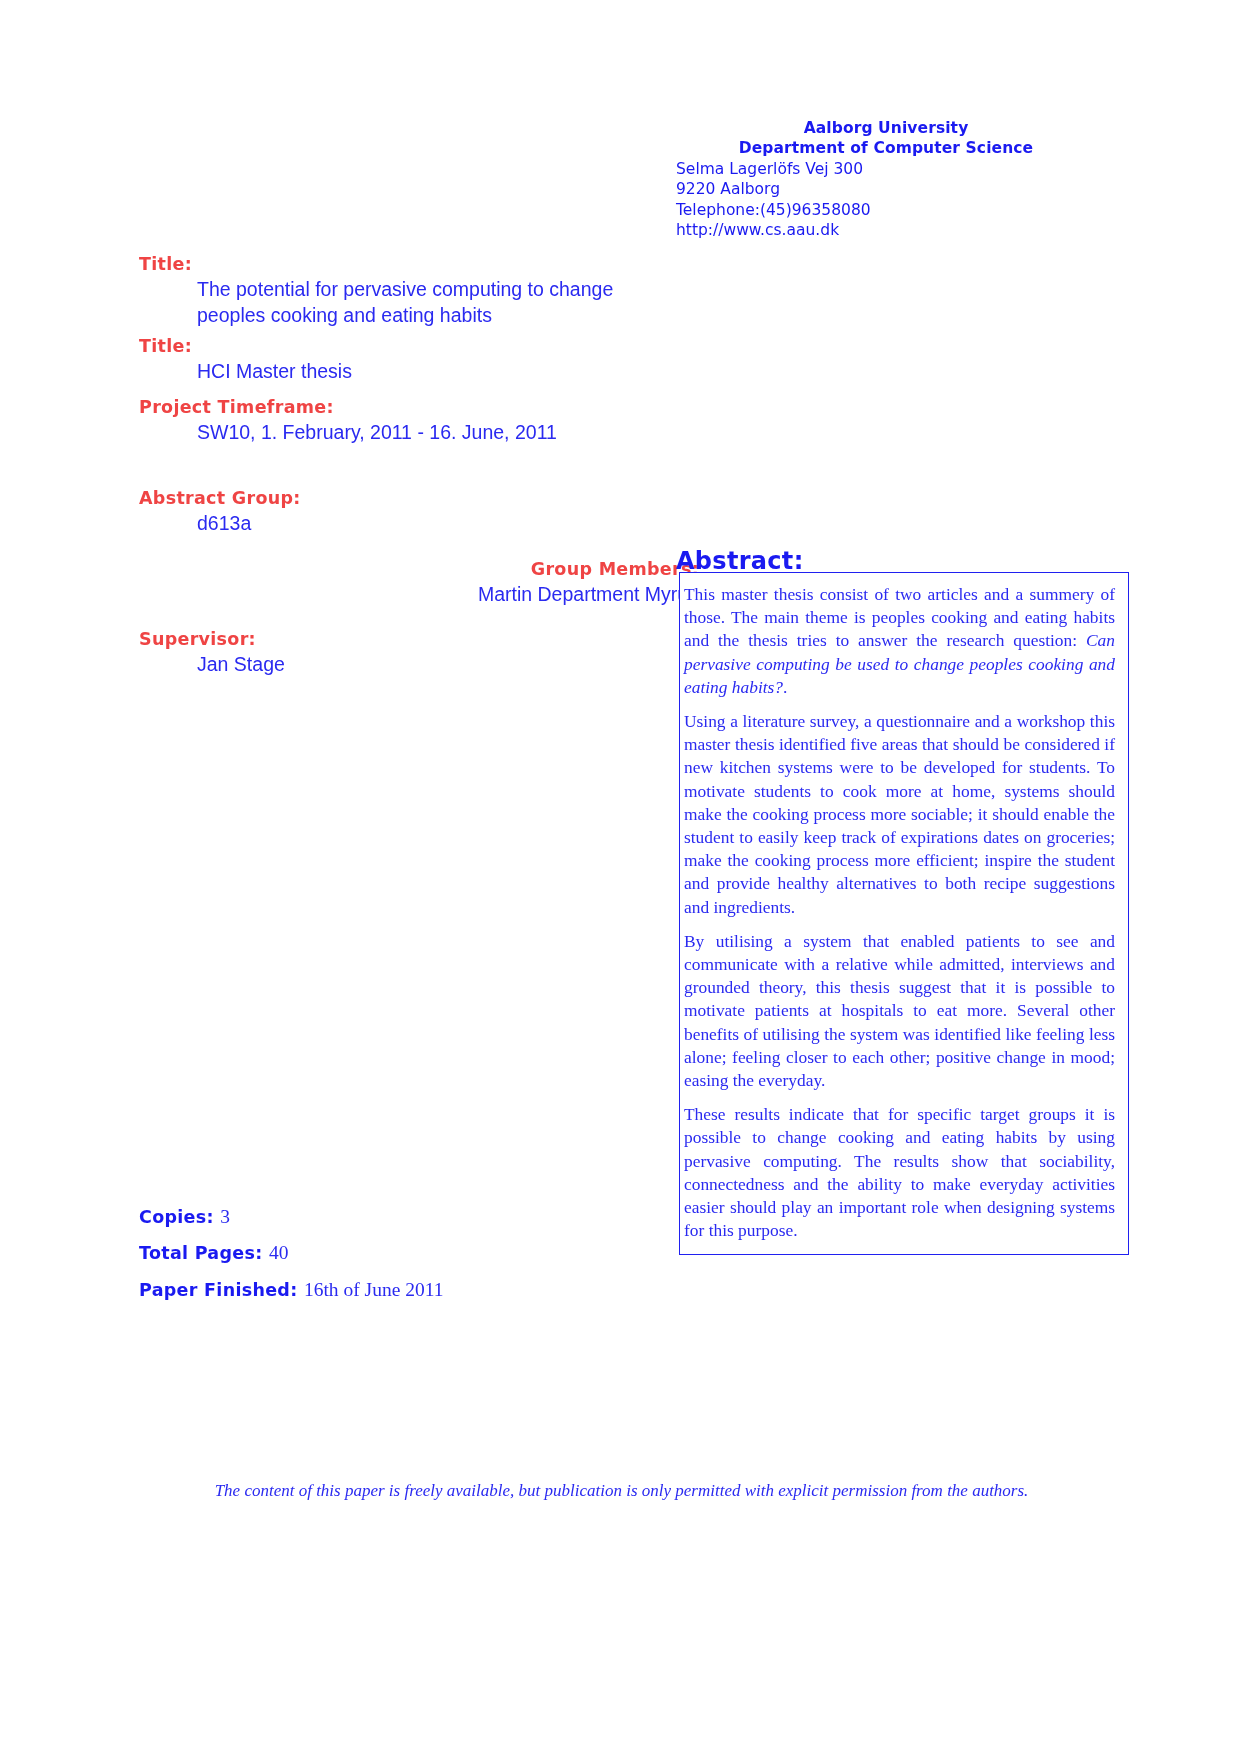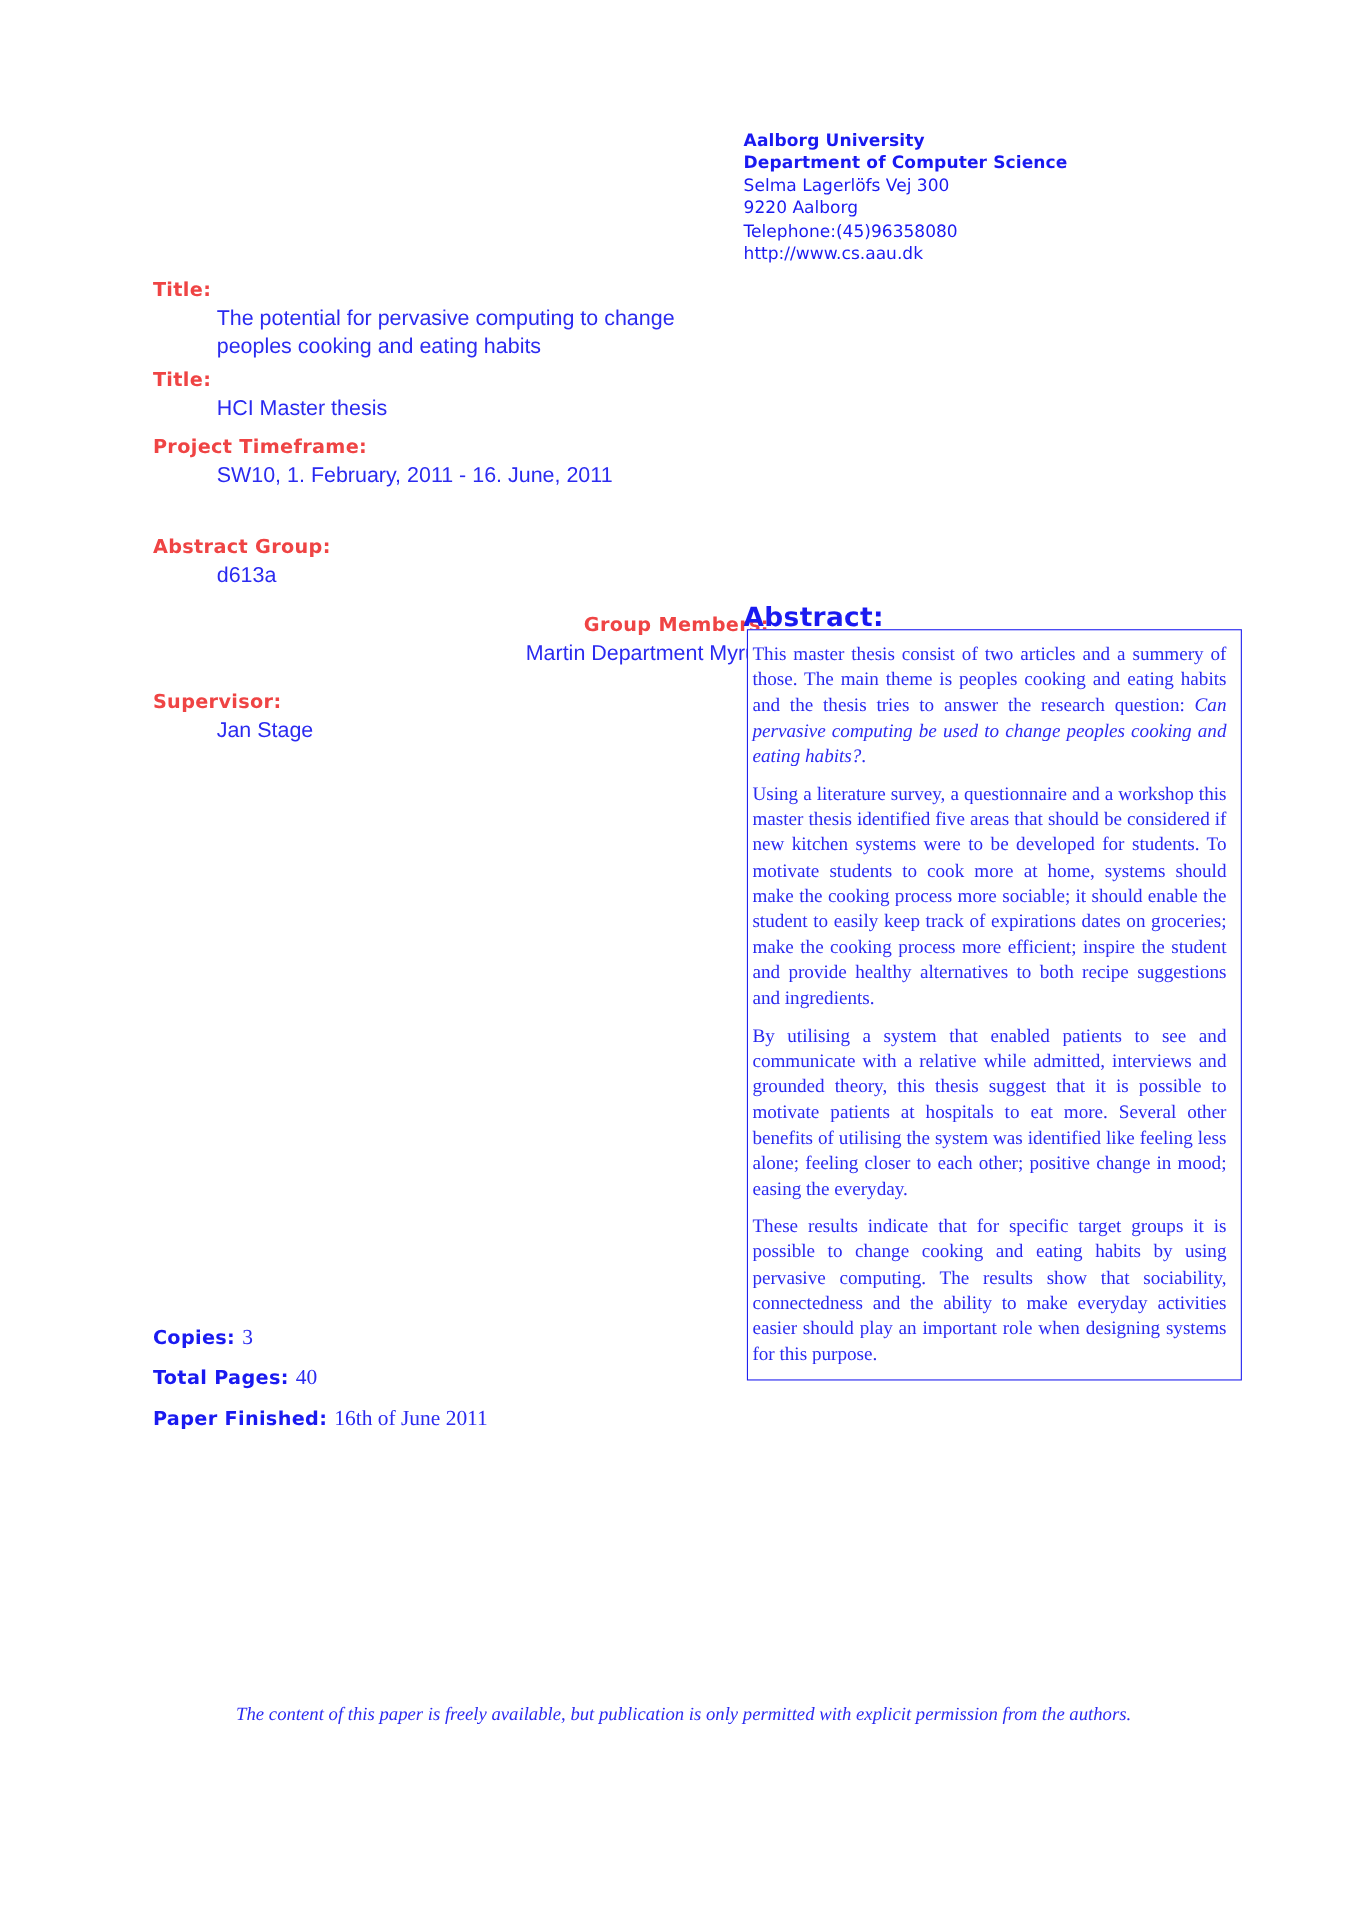--- a/index.html
+++ b/index.html
@@ -24,20 +24,21 @@
     top: 118px;
     width: 420px;
     font-family: "DejaVu Sans", "Liberation Sans", sans-serif;
     font-size: 15.5px;
     line-height: 20.4px;
     color: #1a1af0;
   }
   .inst-header .strong {
     font-weight: bold;
     letter-spacing: 0.1px;
+    text-align: center;
   }
 
   
   .field {
     position: absolute;
     left: 139px;
     width: 560px;
   }
   .field-label {
     font-family: "DejaVu Sans", "Liberation Sans", sans-serif;
@@ -108,21 +109,21 @@
   }
   .abstract-box p:last-child { margin-bottom: 0; }
   .abstract-box em {
     font-style: italic;
   }
 
   
   .footer-note {
     position: absolute;
     left: 139px;
-    top: 1548px;
+    top: 1480px;
     width: 965px;
     text-align: center;
     font-family: "Liberation Serif", "DejaVu Serif", serif;
     font-style: italic;
     font-size: 17px;
     line-height: 22px;
     color: #2a2af0;
   }
 </style>
 </head>

